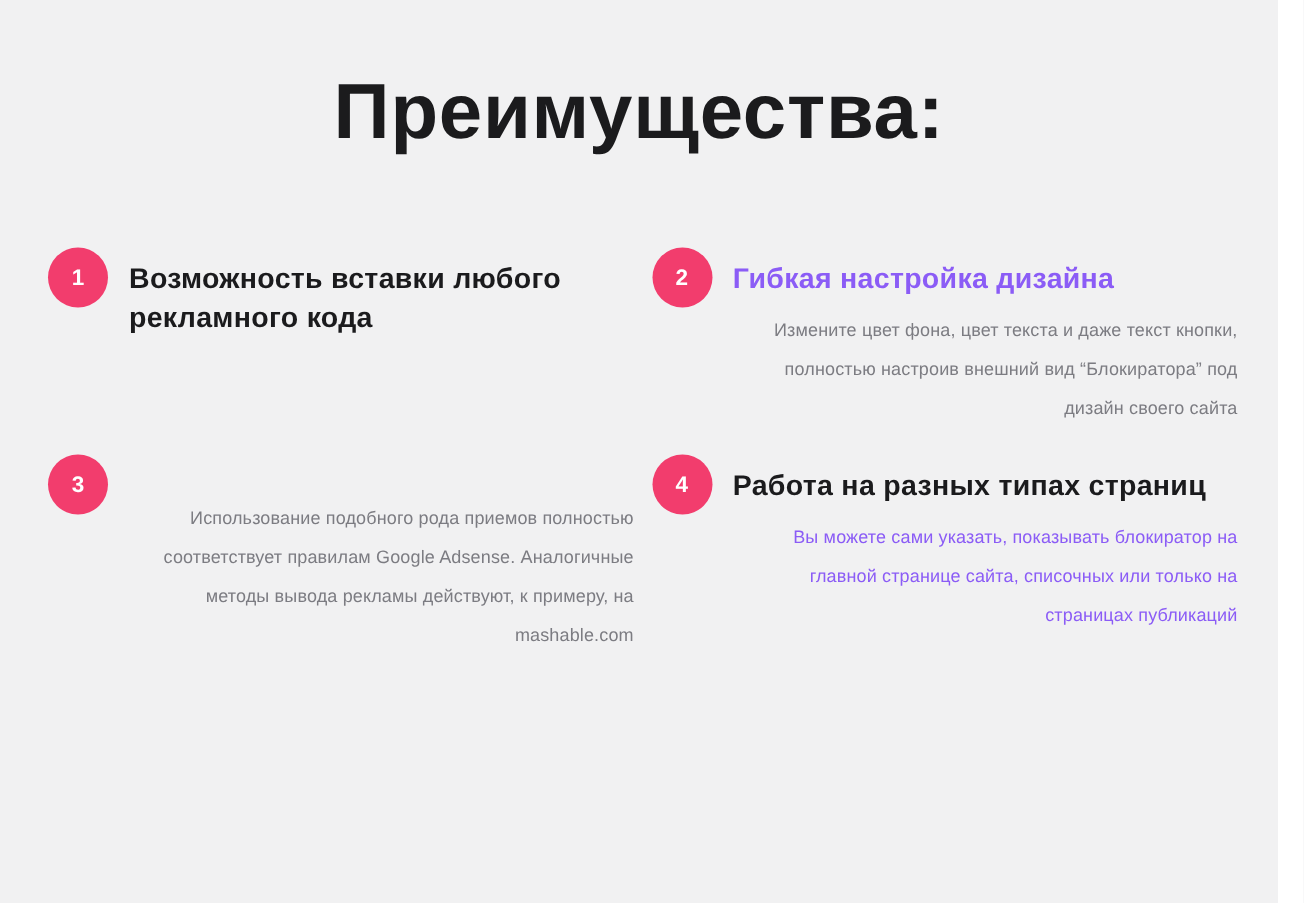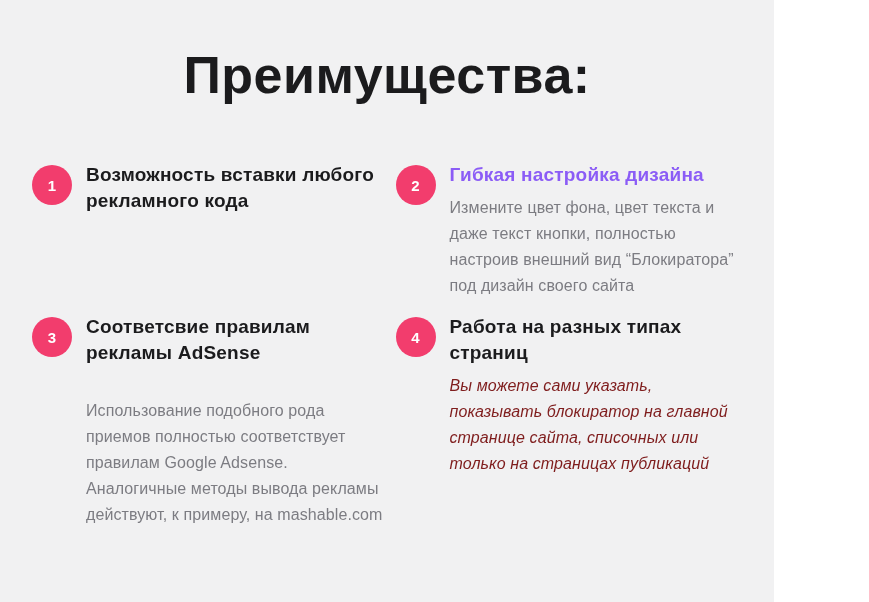--- a/index.html
+++ b/index.html
@@ -1,17 +1,17 @@
 <!DOCTYPE html>
 <html lang="ru"><head>
 <meta charset="utf-8">
 <style>
   html, body { margin: 0; padding: 0; }
   .page {
-    width: 774px;
+    width: 852px;
     height: 602px;
     background: #f1f1f2;
     font-family: "Liberation Sans", sans-serif;
     overflow: hidden;
     box-sizing: border-box;
     position: relative;
   }
   .title {
     margin: 0;
     padding-top: 44px;
@@ -43,35 +43,36 @@
     color: #ffffff;
     font-size: 15px;
     font-weight: bold;
     display: flex;
     align-items: center;
     justify-content: center;
     flex-shrink: 0;
   }
   .content { margin-top: -3px; }
   .item-title {
-    margin: 0 0 7px 0;
+    margin: 12px 0 7px 0;
     font-size: 19px;
     line-height: 26px;
     font-weight: bold;
     color: #1b1b1d;
     max-width: 348px;
     letter-spacing: 0.2px;
   }
   .item-desc {
     margin: 0;
-    font-size: 16px;
+    font-size: 12px;
     line-height: 26px;
     color: #7c7c82;
     max-width: 350px;
     letter-spacing: 0.1px;
+    text-align: right;
   }
 </style>
 </head>
 <body>
 
 <div class="page" style="background: rgb(241, 241, 242);">
   <h1 class="title" style="color: rgb(27, 27, 29);">Преимущества:</h1>
 
   <div class="grid">
 
@@ -86,27 +87,26 @@
       <div class="badge" style="background: rgb(242, 61, 109); color: rgb(255, 255, 255);">2</div>
       <div class="content">
         <h3 class="item-title" style="color: #8b5cf6;">Гибкая настройка дизайна</h3>
         <p class="item-desc" style="color: rgb(124, 124, 130);">Измените цвет фона, цвет текста и даже текст кнопки, полностью настроив внешний вид “Блокиратора” под дизайн своего сайта</p>
       </div>
     </div>
 
     <div class="item">
       <div class="badge" style="background: rgb(242, 61, 109); color: rgb(255, 255, 255);">3</div>
       <div class="content">
-        <h3 class="item-title" style="color: rgb(27, 27, 29);">Соответсвие правилам рекламы AdSense</h3>
         <p class="item-desc" style="color: rgb(124, 124, 130); margin-top: 32px;">Использование подобного рода приемов полностью соответствует правилам Google Adsense. Аналогичные методы вывода рекламы действуют, к примеру, на mashable.com</p>
       </div>
     </div>
 
     <div class="item">
       <div class="badge" style="background: rgb(242, 61, 109); color: rgb(255, 255, 255);">4</div>
       <div class="content">
         <h3 class="item-title" style="color: rgb(27, 27, 29);">Работа на разных типах страниц</h3>
-        <p class="item-desc" style="color: #7f1d1d; font-style: italic;">Вы можете сами указать, показывать блокиратор на главной странице сайта, списочных или только на страницах публикаций</p>
+        <p class="item-desc" style="color: #8b5cf6;">Вы можете сами указать, показывать блокиратор на главной странице сайта, списочных или только на страницах публикаций</p>
       </div>
     </div>
 
   </div>
 </div>
 
 </body></html>

